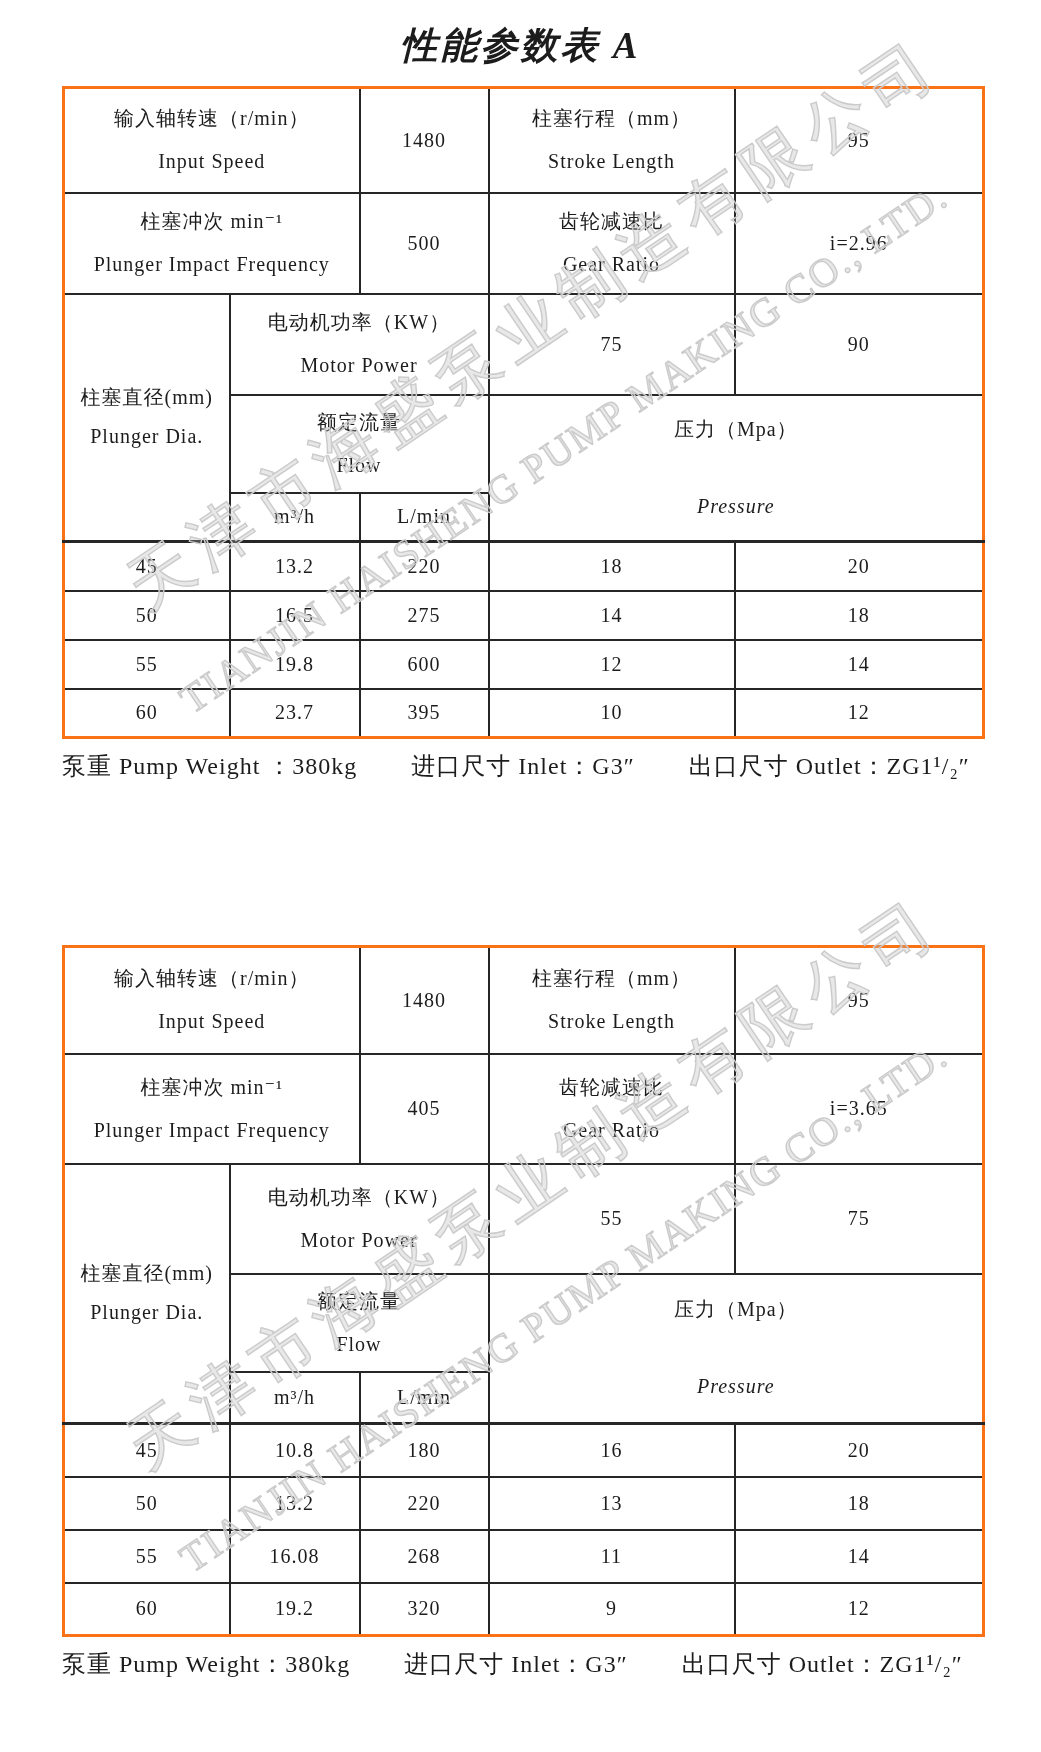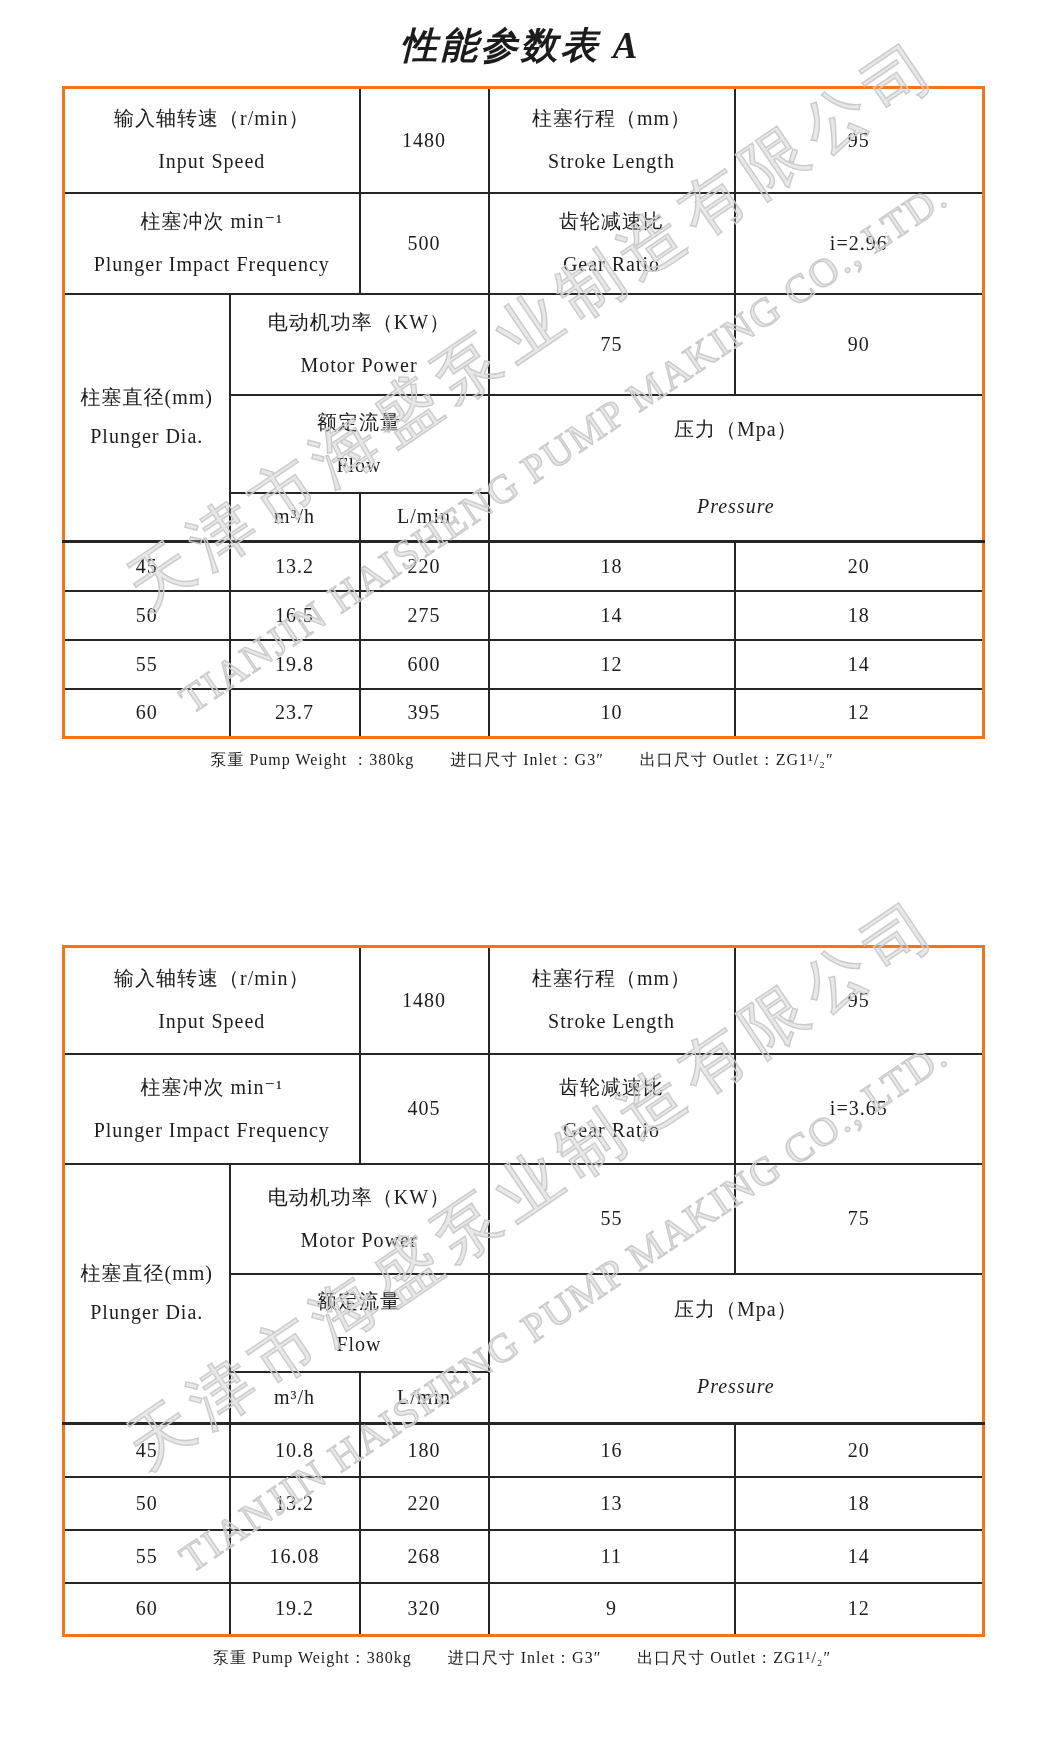--- a/index.html
+++ b/index.html
@@ -29,21 +29,21 @@
   .ta tr.r1 { height:105px; } .ta tr.r2 { height:101px; } .ta tr.r3 { height:101px; }
   .ta tr.r4 { height:98px; }  .ta tr.r5 { height:49px; }  .ta tr.dr { height:49px; }
   
   .tb tr.r1 { height:107px; } .tb tr.r2 { height:110px; } .tb tr.r3 { height:110px; }
   .tb tr.r4 { height:98px; }  .tb tr.r5 { height:52px; }  .tb tr.dr { height:53px; }
   
   col.cA { width:166px; } col.cB { width:130px; } col.cC { width:129px; }
   col.cD { width:246px; } col.cE { width:249px; }
   .tbl-footer {
     position:absolute; left:62px; width:920px; display:flex;
-    justify-content:center; gap:36px; font-size:16px; white-space:nowrap;
+    justify-content:flex-start; gap:54px; font-size:24px; white-space:nowrap;
     letter-spacing:1px;
   }
   .wm {
     position:absolute; transform:rotate(-34deg); transform-origin:0 0;
     pointer-events:none; white-space:nowrap; z-index:5;
     color:rgba(180,180,180,0.30);
     -webkit-text-stroke:1.4px #cbcbcb;
   }
   .wm-cn { font-size:64px; letter-spacing:10px; line-height:1.1; }
   .wm-en { font-size:40px; letter-spacing:2px; margin-left:-20px; margin-top:60px; }

